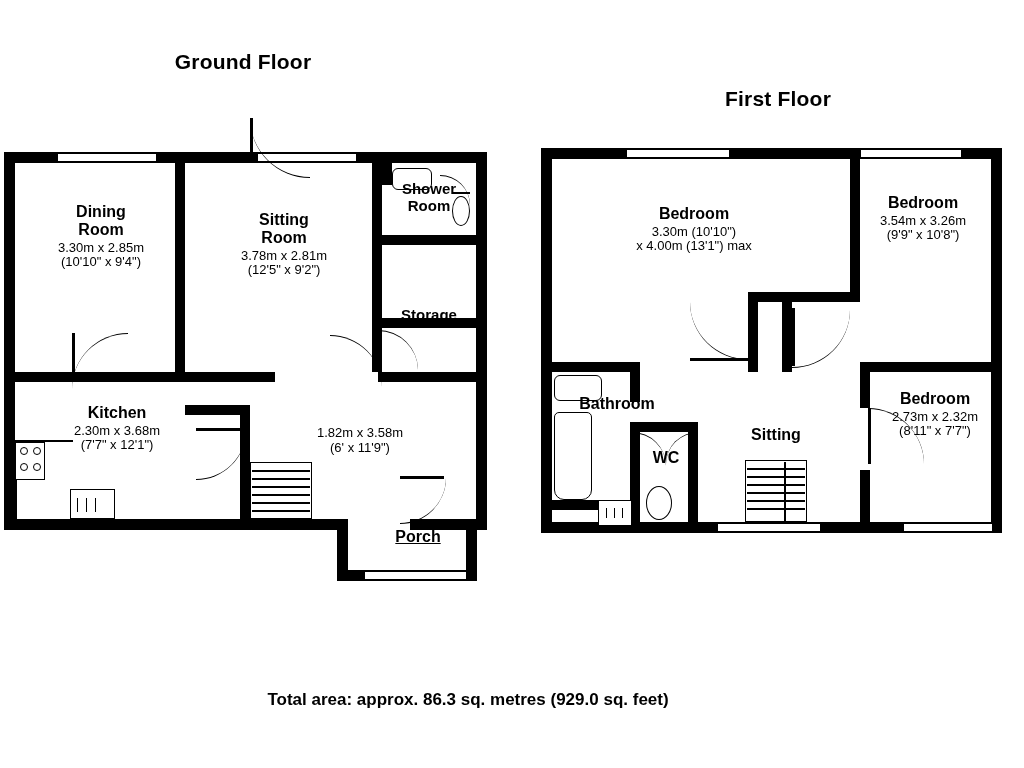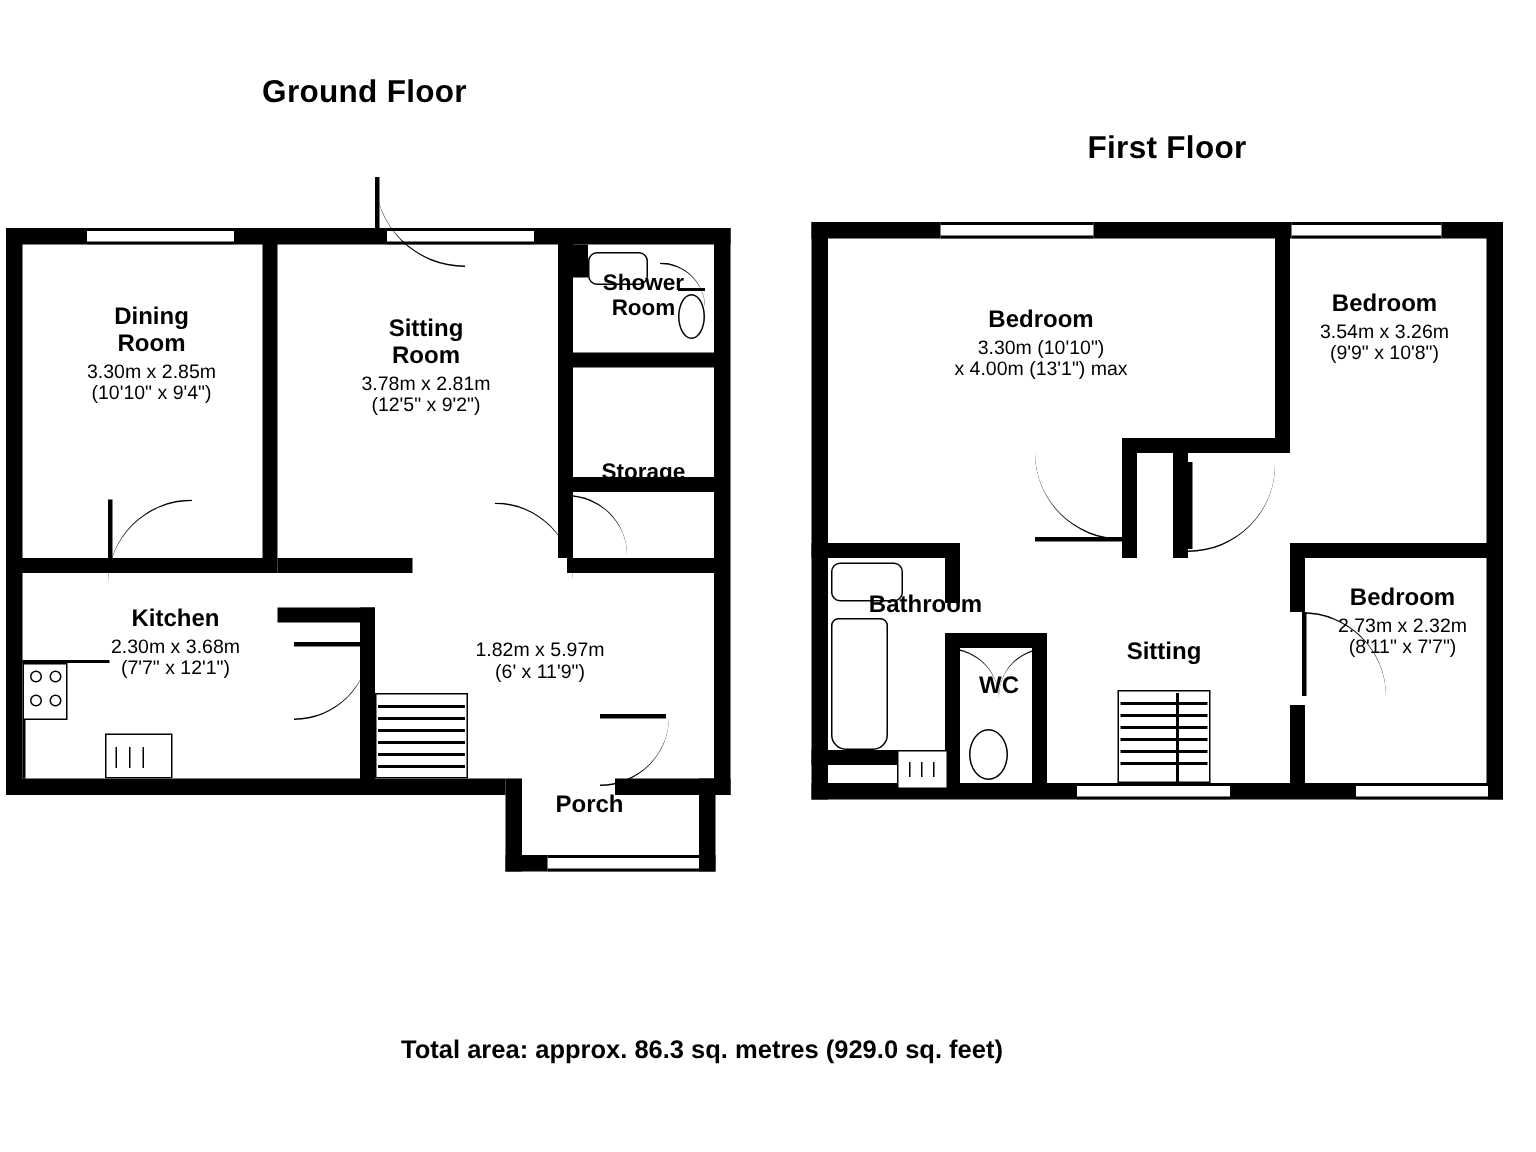--- a/index.html
+++ b/index.html
@@ -244,25 +244,25 @@
       <span class="rname">Storage</span>
     </div>
 
     <div class="abs room" style="left:36px; top:404px; width:162px;">
       <span class="rname">Kitchen</span>
       <span class="rdim">2.30m x 3.68m</span>
       <span class="rdim2">(7'7" x 12'1")</span>
     </div>
 
     <div class="abs room" style="left:283px; top:424px; width:154px;">
-      <span class="rdim">1.82m x 5.97m</span>
+      <span class="rdim">1.82m x 3.58m</span>
       <span class="rdim2">(6' x 11'9")</span>
     </div>
 
-    <div class="abs room" style="left:333px; top:528px; width:120px;">
+    <div class="abs room" style="left:358px; top:528px; width:120px;text-decoration:underline;">
       <span class="rname">Porch</span>
     </div>
   </div>
 
   <div class="abs" style="left:520px; top:0; width:504px; height:620px;">
 
     <div class="wall" style="left:21px; top:148px; width:461px; height:11px;"></div>
     <div class="wall" style="left:21px; top:148px; width:11px; height:385px;"></div>
     <div class="wall" style="left:471px; top:148px; width:11px; height:385px;"></div>
     <div class="wall" style="left:21px; top:522px; width:461px; height:11px;"></div>

